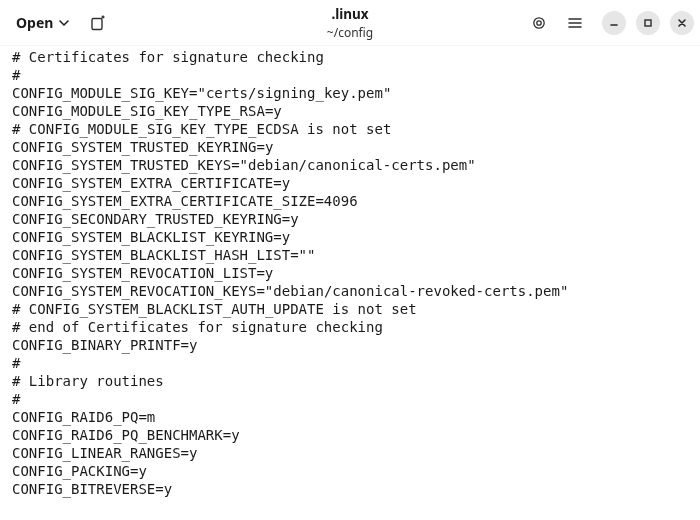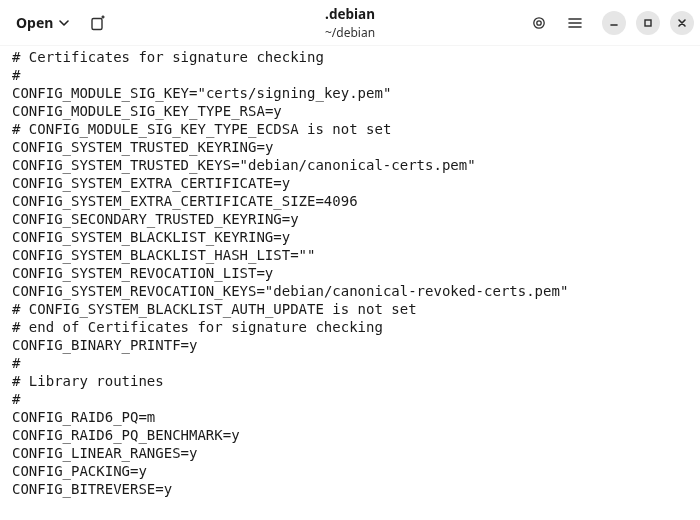--- a/index.html
+++ b/index.html
@@ -70,22 +70,22 @@
     </div>
     <div class="icon-btn">
       <svg width="16" height="16" viewBox="0 0 16 16">
         <rect x="2" y="3.5" width="10" height="11" rx="1.5" fill="none" stroke="#303030" stroke-width="1.4"></rect>
         <path d="M12 2 h2 M13 1 v2" stroke="#303030" stroke-width="1.4" stroke-linecap="round"></path>
       </svg>
     </div>
   </div>
 
   <div class="tb-center">
-    <div class="tb-title">.debian</div>
-    <div class="tb-subtitle">~/debian</div>
+    <div class="tb-title">.linux</div>
+    <div class="tb-subtitle">~/config</div>
   </div>
 
   <div class="tb-right">
     <div class="icon-btn">
       <svg width="16" height="16" viewBox="0 0 16 16">
         <circle cx="8" cy="8" r="5.2" fill="none" stroke="#303030" stroke-width="1.3"></circle>
         <circle cx="8" cy="8" r="2.2" fill="none" stroke="#303030" stroke-width="1.3"></circle>
       </svg>
     </div>
     <div class="icon-btn">

